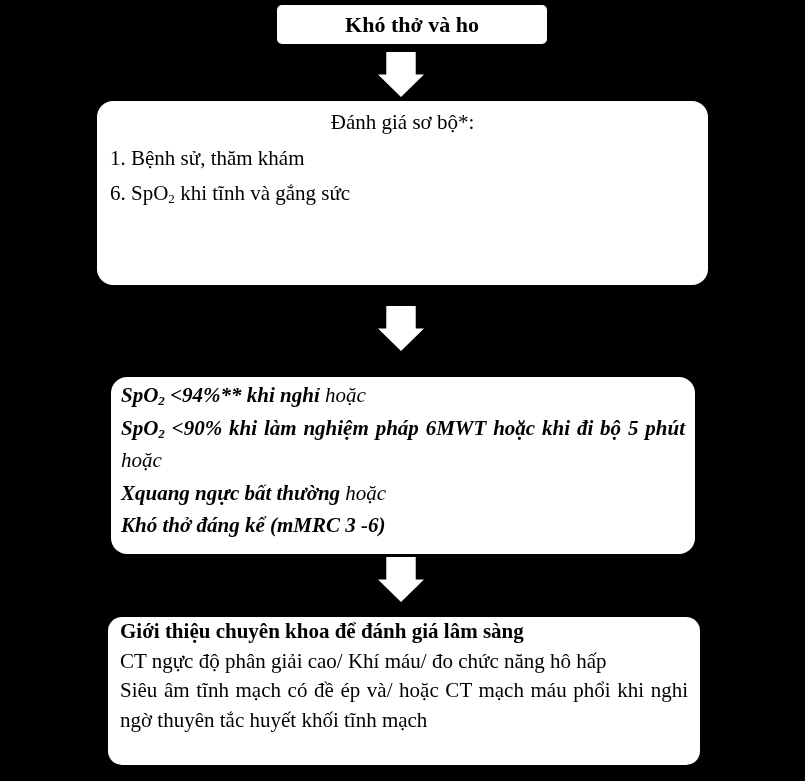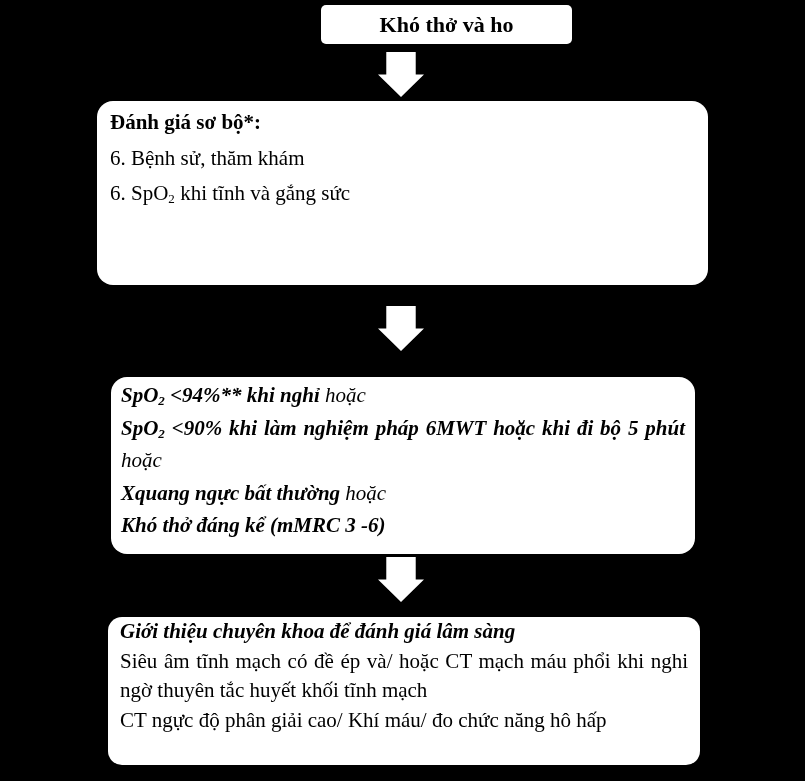--- a/index.html
+++ b/index.html
@@ -16,59 +16,58 @@
     color: #000000;
     overflow: hidden;
   }
   .node {
     position: absolute;
     background: #ffffff;
     box-sizing: border-box;
   }
   .box1 {
     left: 277px; top: 5px;
-    width: 251px; height: 39px;
+    width: 270px; height: 39px;
     border-radius: 5px;
     display: flex;
     align-items: center;
     justify-content: center;
     font-weight: bold;
     font-size: 22px;
-    margin-left: 44px;
   }
   .box2 {
     left: 97px; top: 101px;
     width: 611px; height: 184px;
     border-radius: 16px;
     padding: 4px 13px 0 13px;
     font-size: 21px;
   }
   .box2 p { margin: 0; line-height: 35.5px; white-space: nowrap; }
-  .box2 .heading { font-weight: bold; }
+  .box2 .heading { font-weight: normal; text-align: center; }
   .box3 {
     left: 111px; top: 377px;
     width: 584px; height: 177px;
     border-radius: 16px;
     padding: 2px 10px 0 10px;
     font-size: 21px;
     font-weight: bold;
     font-style: italic;
   }
   .box3 p { margin: 0; line-height: 32.5px; }
   .box3 .justify { text-align: justify; }
   .box3 .normal { font-weight: normal; }
   .box4 {
     left: 108px; top: 617px;
     width: 592px; height: 148px;
     border-radius: 14px;
     padding: 0 12px;
     font-size: 21px;
   }
   .box4 p { margin: 0; line-height: 29.5px; text-align: justify; }
-  .box4 .heading { font-weight: bold; text-align: left; font-style: italic; }
+  .box4 .heading { font-weight: bold; text-align: left; }
   sub {
     font-size: 0.62em;
     line-height: 0;
     vertical-align: baseline;
     position: relative;
     top: 0.25em;
   }
   .arrow {
     position: absolute;
     left: 378px;
@@ -87,34 +86,34 @@
 <div class="stage">
 
   <div class="node box1">
     <span>Khó thở và ho</span>
   </div>
 
   <div class="arrow arrow1"></div>
 
   <div class="node box2">
     <p class="heading">Đánh giá sơ bộ*:</p>
-    <p>6. Bệnh sử, thăm khám</p>
+    <p>1. Bệnh sử, thăm khám</p>
     <p><span>6. SpO</span><sub>2</sub><span> khi tĩnh và gắng sức</span></p>
   </div>
 
   <div class="arrow arrow2"></div>
 
   <div class="node box3">
     <p><span>SpO</span><sub>2</sub><span> &lt;94%** khi nghỉ </span><span class="normal">hoặc</span></p>
     <p class="justify"><span>SpO</span><sub>2</sub><span> &lt;90% khi làm nghiệm pháp 6MWT hoặc khi đi bộ 5 phút </span><span class="normal">hoặc</span></p>
     <p><span>Xquang ngực bất thường </span><span class="normal">hoặc</span></p>
     <p>Khó thở đáng kể (mMRC 3 -6)</p>
   </div>
 
   <div class="arrow arrow3"></div>
 
   <div class="node box4">
     <p class="heading">Giới thiệu chuyên khoa để đánh giá lâm sàng</p>
+    <p>CT ngực độ phân giải cao/ Khí máu/ đo chức năng hô hấp</p>
     <p>Siêu âm tĩnh mạch có đề ép và/ hoặc CT mạch máu phổi khi nghi ngờ thuyên tắc huyết khối tĩnh mạch</p>
-    <p>CT ngực độ phân giải cao/ Khí máu/ đo chức năng hô hấp</p>
   </div>
 
 </div>
 
 </body></html>

